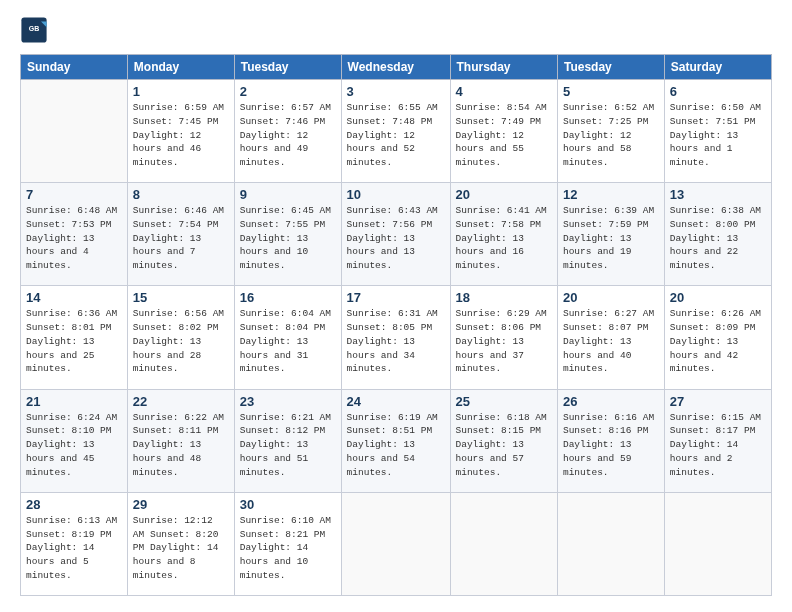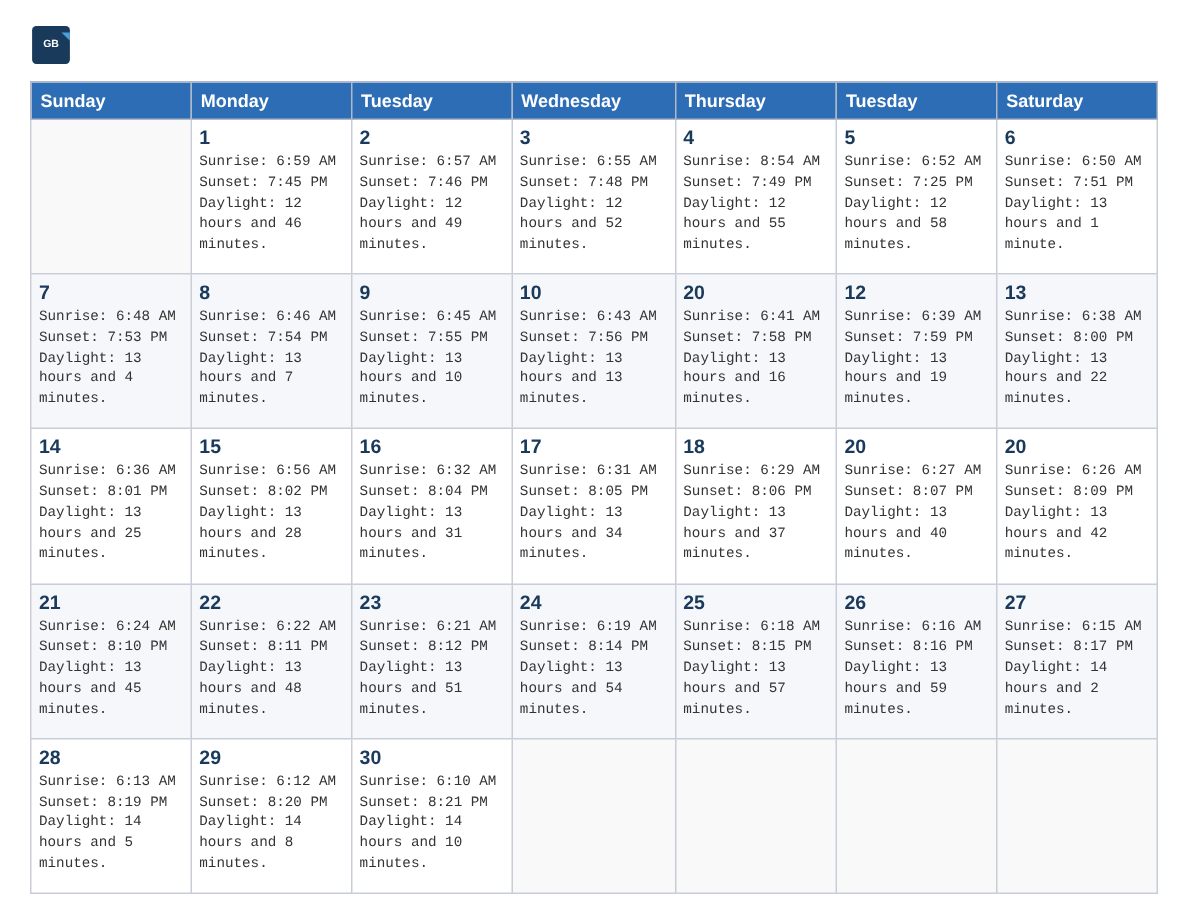--- a/index.html
+++ b/index.html
@@ -237,21 +237,21 @@
           </td>
           <td>
             <span class="day-num">15</span>
             <div class="day-info">Sunrise: 6:56 AM
 Sunset: 8:02 PM
 Daylight: 13 hours
 and 28 minutes.</div>
           </td>
           <td>
             <span class="day-num">16</span>
-            <div class="day-info">Sunrise: 6:32 AM
+            <div class="day-info">Sunrise: 6:04 AM
 Sunset: 8:04 PM
 Daylight: 13 hours
 and 31 minutes.</div>
           </td>
           <td>
             <span class="day-num">17</span>
             <div class="day-info">Sunrise: 6:31 AM
 Sunset: 8:05 PM
 Daylight: 13 hours
 and 34 minutes.</div>
@@ -296,21 +296,21 @@
           <td>
             <span class="day-num">23</span>
             <div class="day-info">Sunrise: 6:21 AM
 Sunset: 8:12 PM
 Daylight: 13 hours
 and 51 minutes.</div>
           </td>
           <td>
             <span class="day-num">24</span>
             <div class="day-info">Sunrise: 6:19 AM
-Sunset: 8:14 PM
+Sunset: 8:51 PM
 Daylight: 13 hours
 and 54 minutes.</div>
           </td>
           <td>
             <span class="day-num">25</span>
             <div class="day-info">Sunrise: 6:18 AM
 Sunset: 8:15 PM
 Daylight: 13 hours
 and 57 minutes.</div>
           </td>
@@ -332,21 +332,21 @@
         <tr>
           <td>
             <span class="day-num">28</span>
             <div class="day-info">Sunrise: 6:13 AM
 Sunset: 8:19 PM
 Daylight: 14 hours
 and 5 minutes.</div>
           </td>
           <td>
             <span class="day-num">29</span>
-            <div class="day-info">Sunrise: 6:12 AM
+            <div class="day-info">Sunrise: 12:12 AM
 Sunset: 8:20 PM
 Daylight: 14 hours
 and 8 minutes.</div>
           </td>
           <td>
             <span class="day-num">30</span>
             <div class="day-info">Sunrise: 6:10 AM
 Sunset: 8:21 PM
 Daylight: 14 hours
 and 10 minutes.</div>

